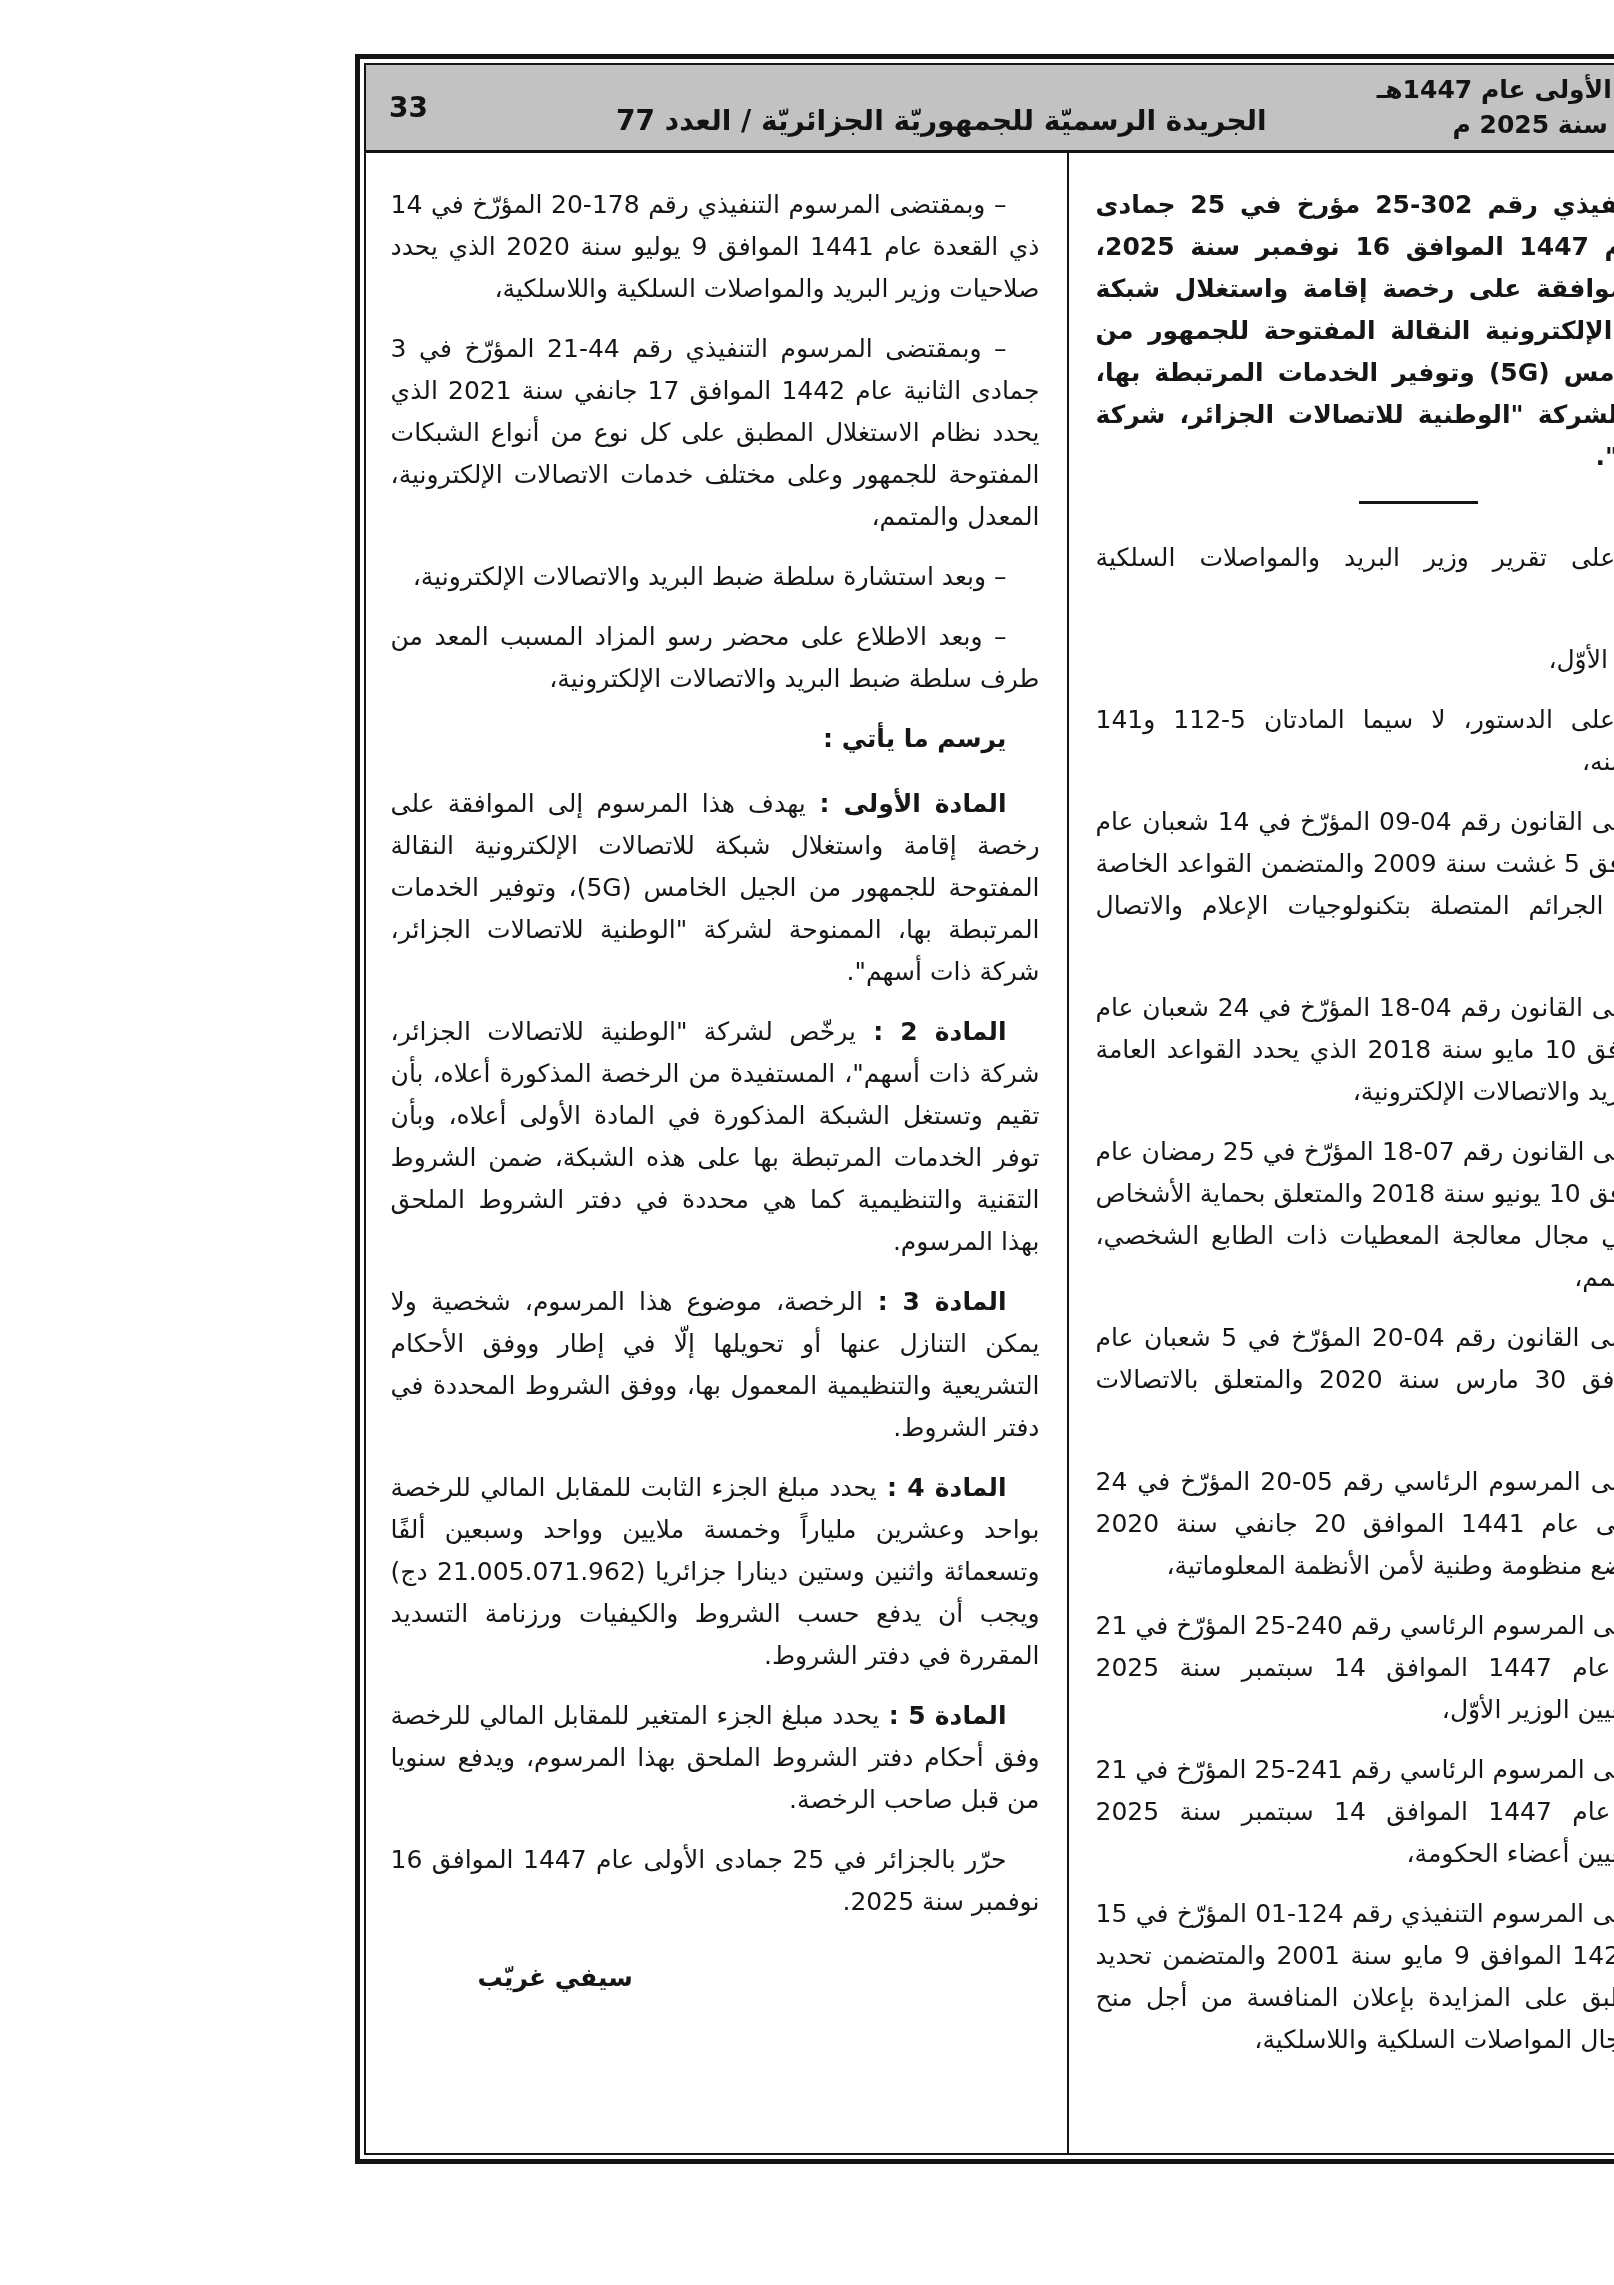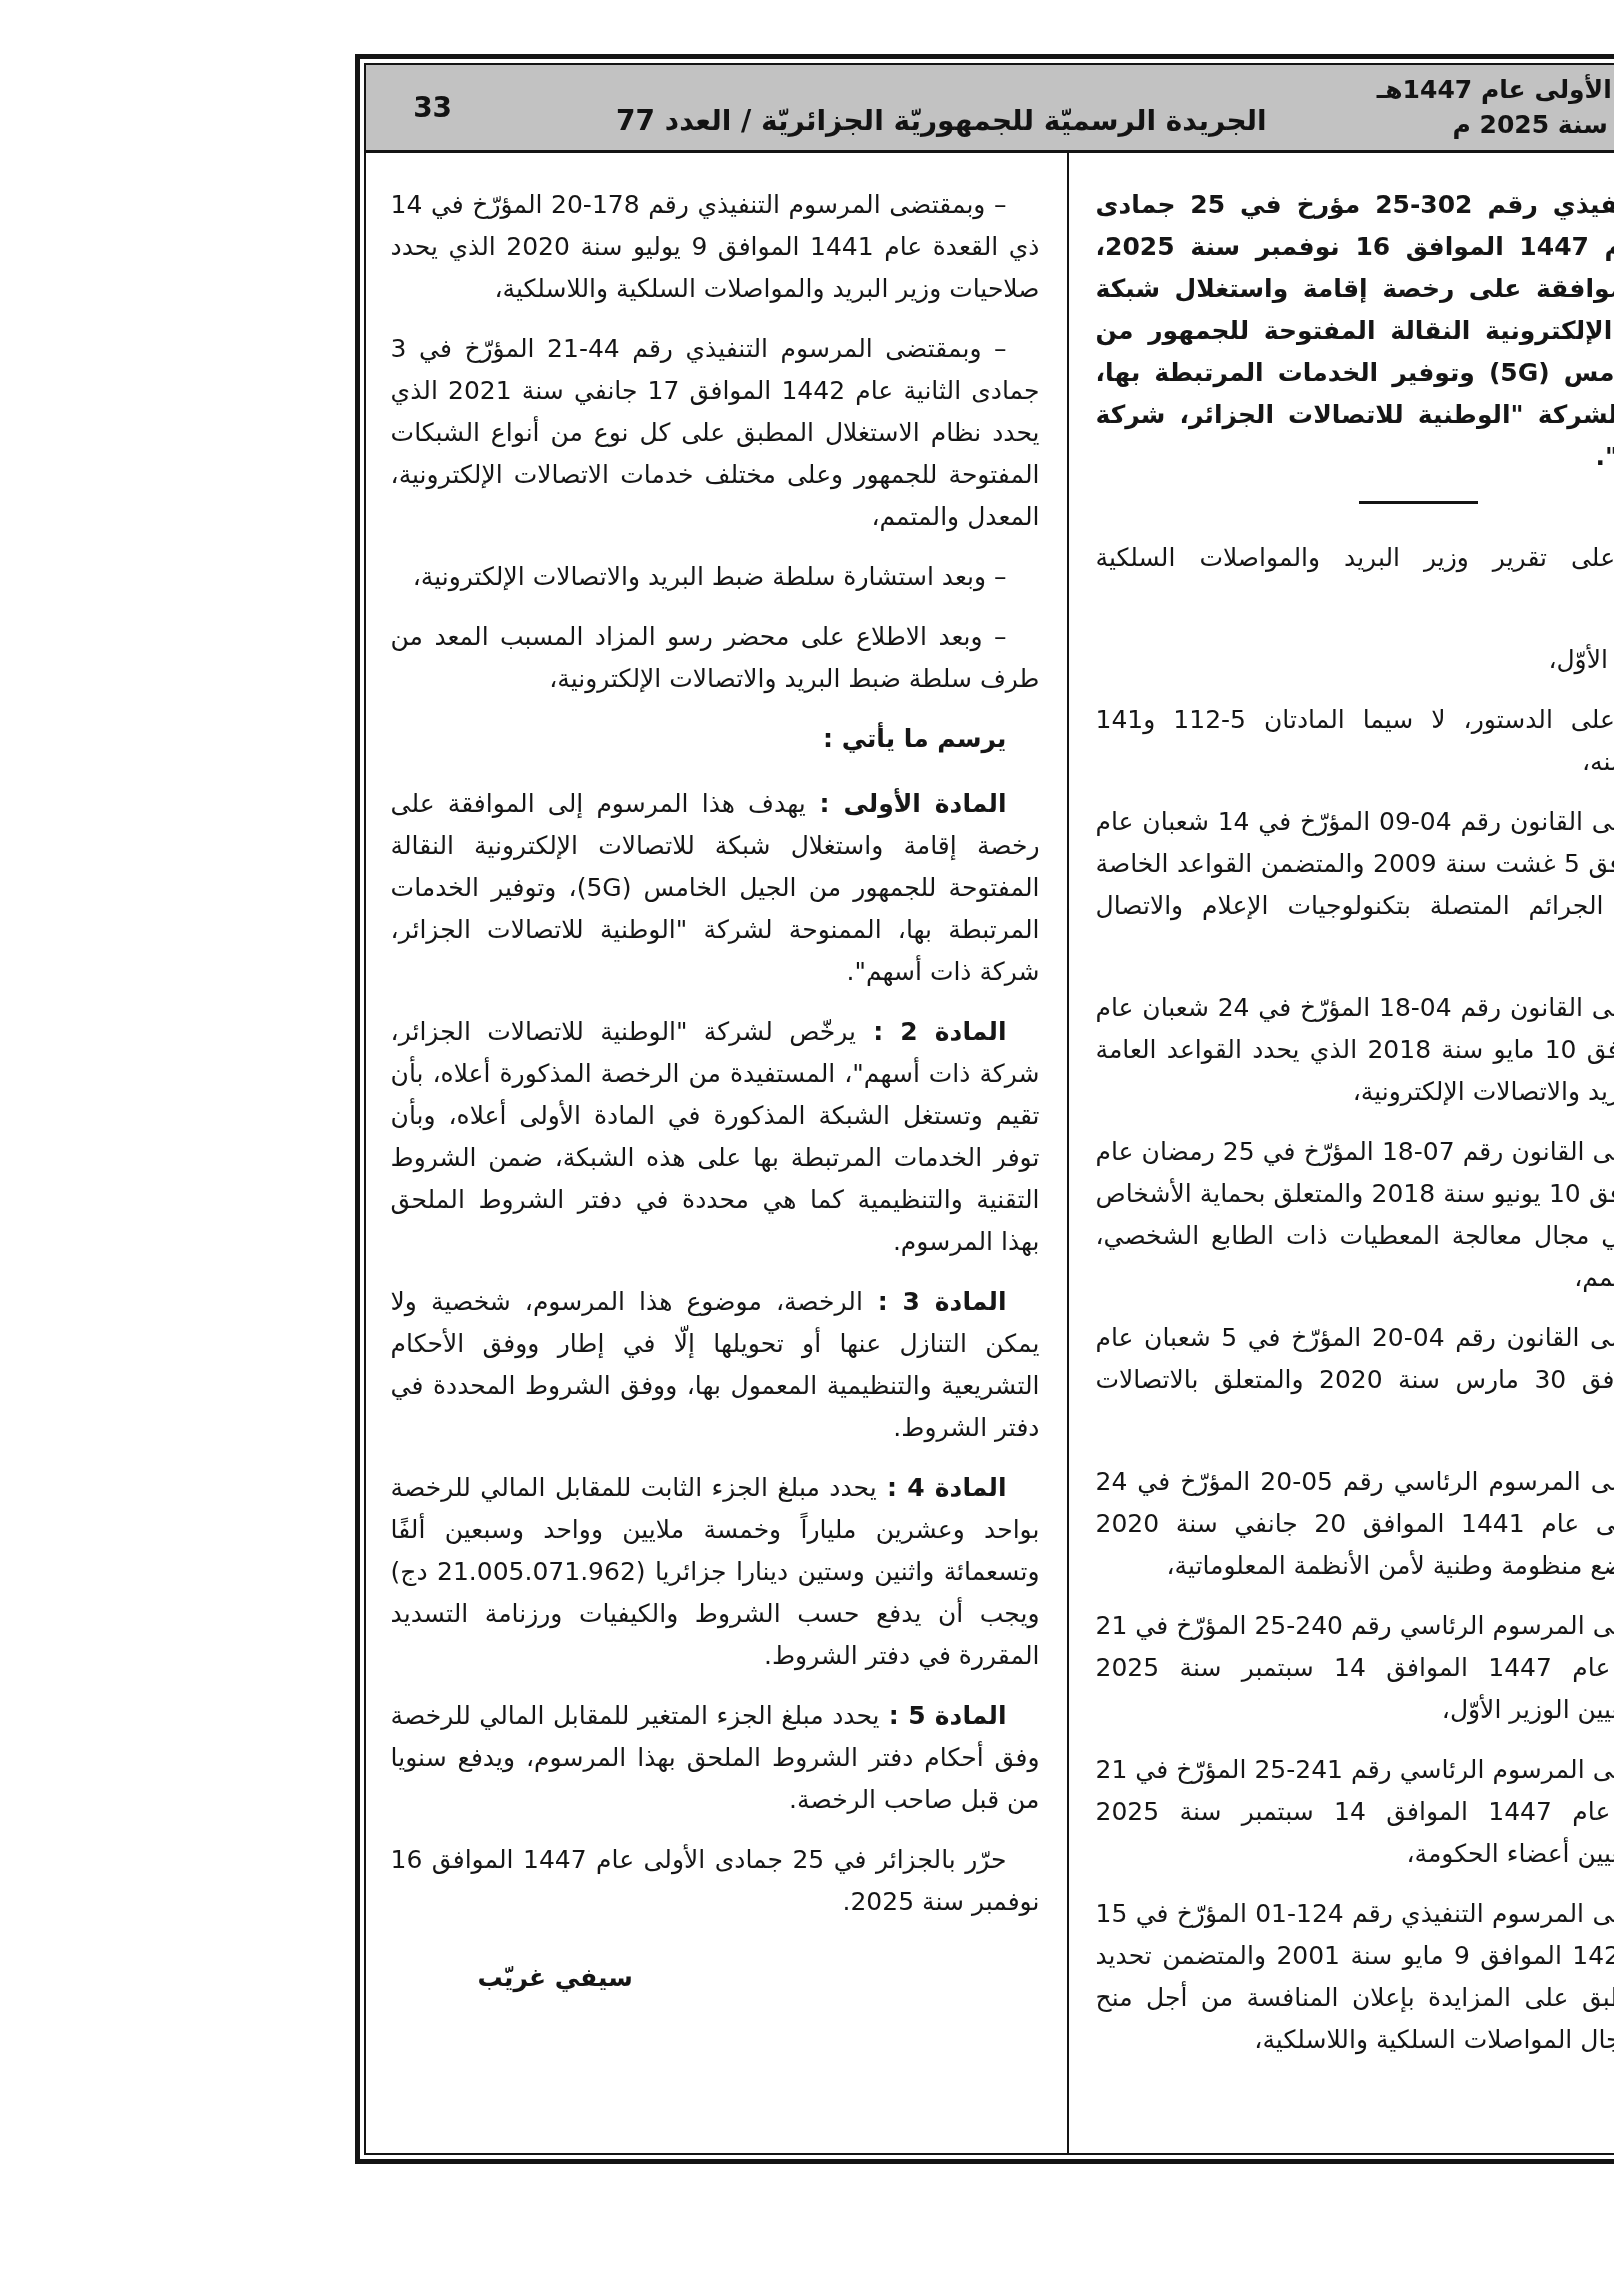--- a/index.html
+++ b/index.html
@@ -18,21 +18,21 @@
     display:flex;flex-direction:column;overflow:hidden;
   }
   
   .hdr{
     flex:0 0 88px;background:#c2c2c2;border-bottom:3.6px solid #141414;
     box-sizing:border-box;display:flex;align-items:center;
     direction:rtl;padding:0 23.5px;color:#131313;
   }
   .hdr-dates{flex:0 0 auto;text-align:right;font-weight:bold;font-size:25px;line-height:35px;}
   .hdr-title{flex:1 1 auto;text-align:center;font-weight:bold;font-size:28px;padding-left:54px;margin-top:26px;}
-  .hdr-page{flex:0 0 63px;text-align:right;font-weight:bold;font-size:28px;}
+  .hdr-page{flex:0 0 63px;text-align:left;font-weight:bold;font-size:28px;}
   
   .cols{flex:1 1 auto;display:flex;direction:rtl;overflow:hidden;}
   .col{width:50%;box-sizing:border-box;color:#161616;overflow:hidden;}
   .col-right{border-left:2.7px solid #141414;padding:31px 25px 0 27px;}
   .col-left{padding:31px 27px 0 25px;}
   .col p{
     margin:0 0 18px;font-size:25px;line-height:42px;
     text-align:justify;text-indent:33px;
   }
   .decree-title{

